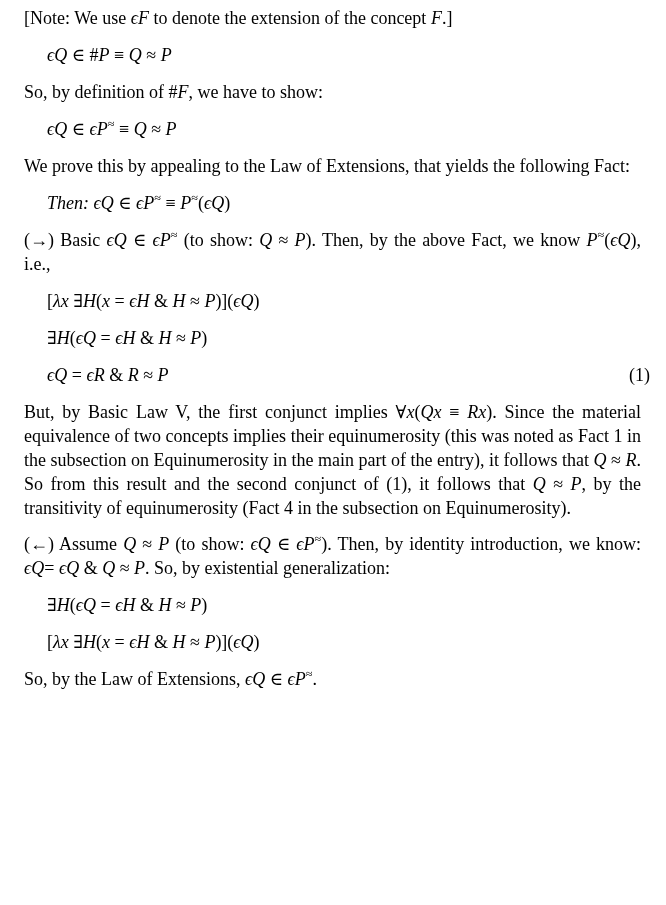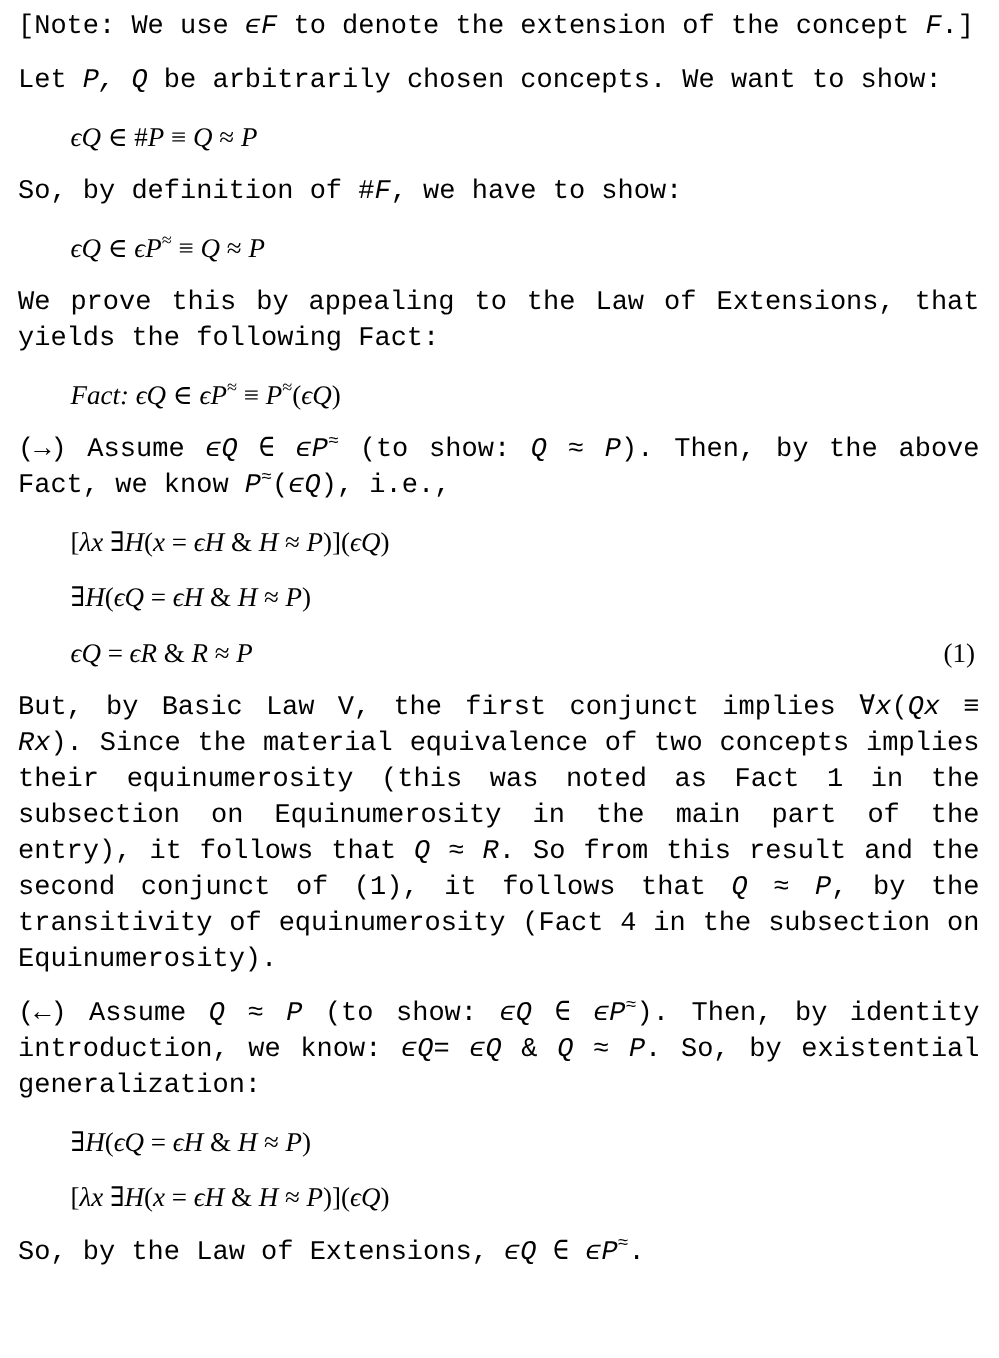--- a/index.html
+++ b/index.html
@@ -16,22 +16,21 @@
     box-sizing: border-box;
     width: 666px;
     padding: 4px 9px 0 8px;
     font-family: "Liberation Serif", "DejaVu Serif", serif;
     font-size: 18px;
     line-height: 24px;
     color: #000000;
   }
   .para {
     text-align: justify;
-    margin: 12px 4px;
-    font-family: Liberation Mono, monospace;
+    margin: 12px 16px;
   }
   .para:first-child {
     margin-top: 2px;
   }
   .formula {
     margin: 13px 0;
     padding-left: 39px;
     display: flex;
     justify-content: space-between;
     align-items: center;
@@ -44,33 +43,32 @@
     font-size: 0.68em;
     line-height: 0;
     vertical-align: 0.55em;
   }
 </style>
 </head>
 <body>
 
 <div class="page">
     <div class="para"><span>[Note: We use </span><span class="it">ϵF</span><span> to denote the extension of the concept </span><span class="it">F</span><span>.]</span></div>
-    <div class="para"><span>Let </span><span class="it">P, Q</span><span> be arbitrarily chosen concepts. We want to show:</span></div>
     <div class="formula">
       <span class="fbody"><span class="it">ϵQ</span><span> ∈ #</span><span class="it">P</span><span> ≡ </span><span class="it">Q</span><span> ≈ </span><span class="it">P</span></span>
     </div>
     <div class="para"><span>So, by definition of #</span><span class="it">F</span><span>, we have to show:</span></div>
     <div class="formula">
       <span class="fbody"><span class="it">ϵQ</span><span> ∈ </span><span class="it">ϵP</span><sup>≈</sup><span> ≡ </span><span class="it">Q</span><span> ≈ </span><span class="it">P</span></span>
     </div>
     <div class="para"><span>We prove this by appealing to the Law of Extensions, that yields the following Fact:</span></div>
     <div class="formula">
-      <span class="fbody"><span class="it">Fact: </span><span class="it">ϵQ</span><span> ∈ </span><span class="it">ϵP</span><sup>≈</sup><span> ≡ </span><span class="it">P</span><sup>≈</sup><span>(</span><span class="it">ϵQ</span><span>)</span></span>
+      <span class="fbody"><span class="it">Then: </span><span class="it">ϵQ</span><span> ∈ </span><span class="it">ϵP</span><sup>≈</sup><span> ≡ </span><span class="it">P</span><sup>≈</sup><span>(</span><span class="it">ϵQ</span><span>)</span></span>
     </div>
-    <div class="para"><span>(→) Assume </span><span class="it">ϵQ</span><span> ∈ </span><span class="it">ϵP</span><sup>≈</sup><span> (to show: </span><span class="it">Q</span><span> ≈ </span><span class="it">P</span><span>). Then, by the above Fact, we know </span><span class="it">P</span><sup>≈</sup><span>(</span><span class="it">ϵQ</span><span>), i.e.,</span></div>
+    <div class="para"><span>(→) Basic </span><span class="it">ϵQ</span><span> ∈ </span><span class="it">ϵP</span><sup>≈</sup><span> (to show: </span><span class="it">Q</span><span> ≈ </span><span class="it">P</span><span>). Then, by the above Fact, we know </span><span class="it">P</span><sup>≈</sup><span>(</span><span class="it">ϵQ</span><span>), i.e.,</span></div>
     <div class="formula">
       <span class="fbody"><span>[</span><span class="it">λx</span><span> ∃</span><span class="it">H</span><span>(</span><span class="it">x</span><span> = </span><span class="it">ϵH</span><span> &amp; </span><span class="it">H</span><span> ≈ </span><span class="it">P</span><span>)](</span><span class="it">ϵQ</span><span>)</span></span>
     </div>
     <div class="formula">
       <span class="fbody"><span>∃</span><span class="it">H</span><span>(</span><span class="it">ϵQ</span><span> = </span><span class="it">ϵH</span><span> &amp; </span><span class="it">H</span><span> ≈ </span><span class="it">P</span><span>)</span></span>
     </div>
     <div class="formula">
       <span class="fbody"><span class="it">ϵQ</span><span> = </span><span class="it">ϵR</span><span> &amp; </span><span class="it">R</span><span> ≈ </span><span class="it">P</span></span>
       <span class="eqnum">(1)</span>
     </div>

